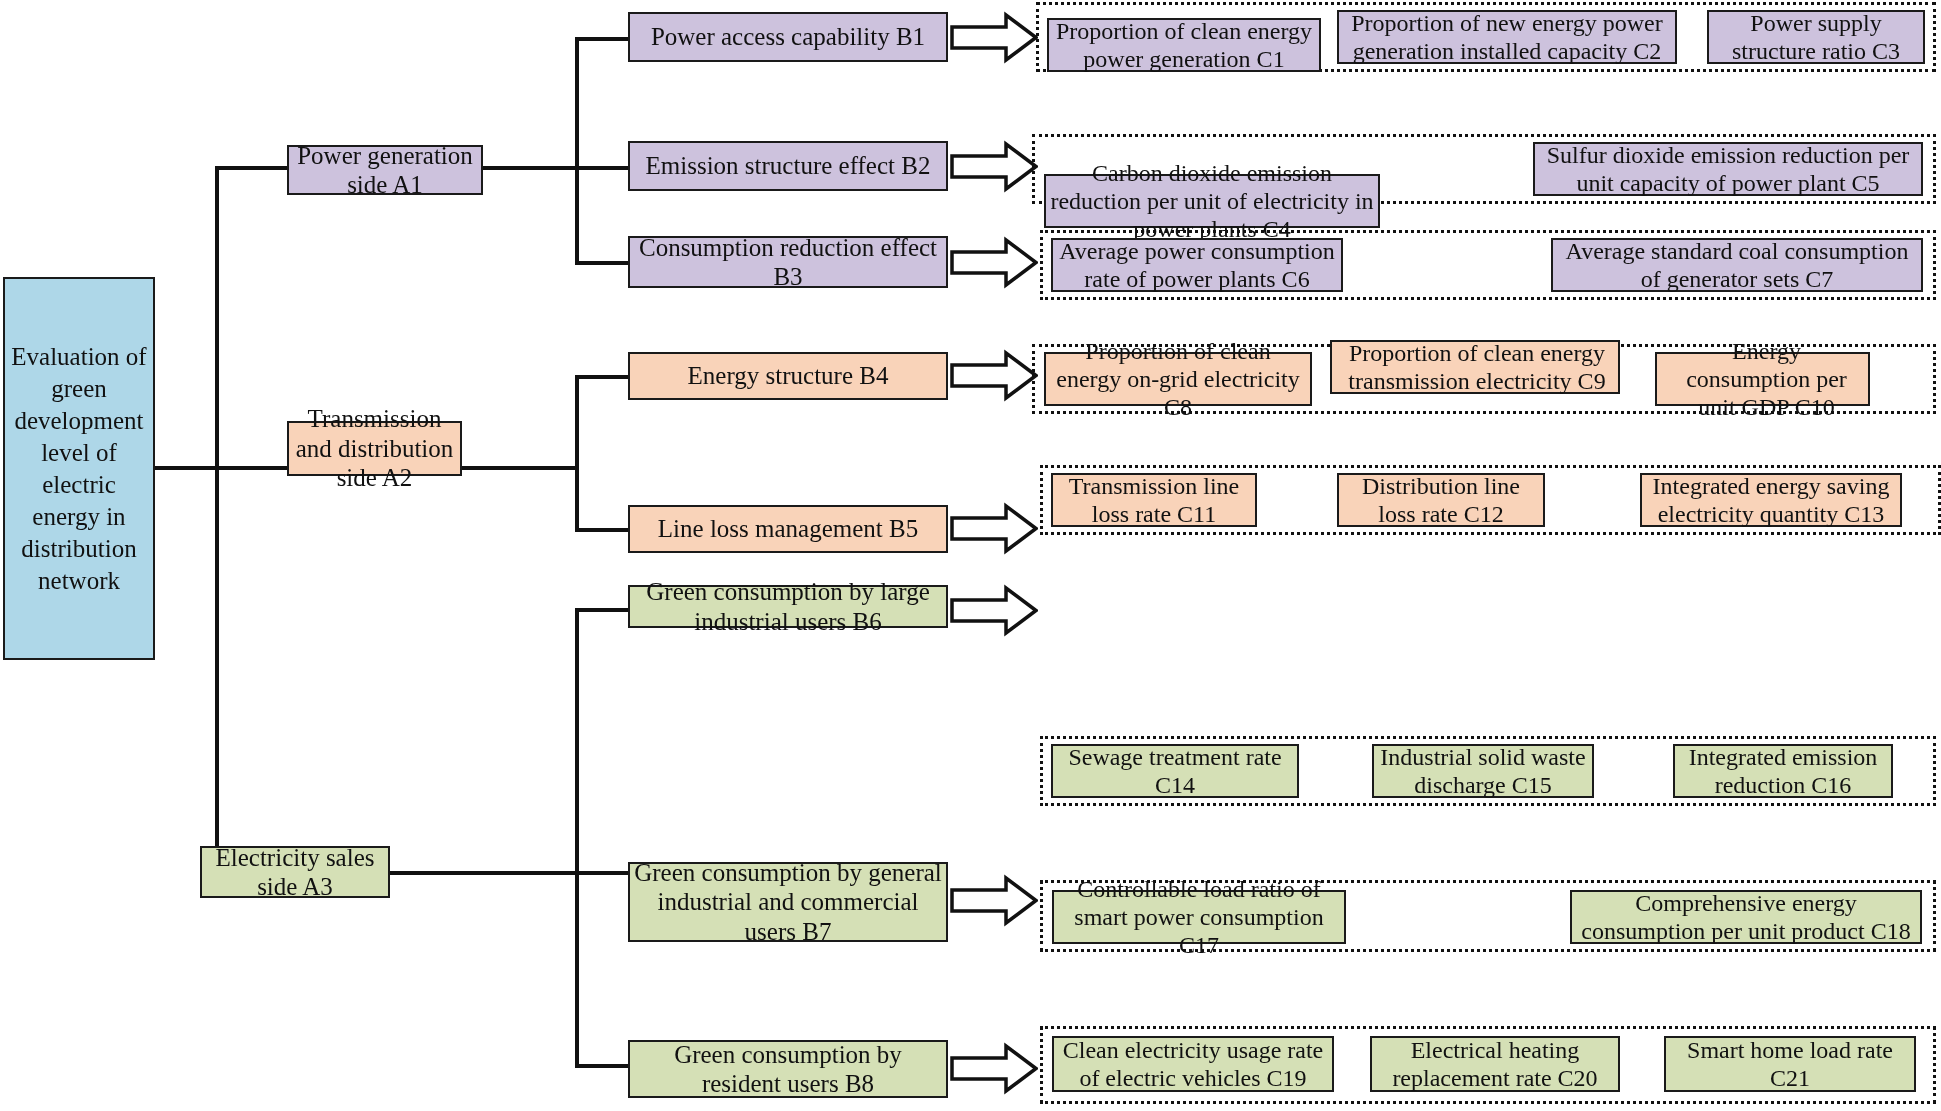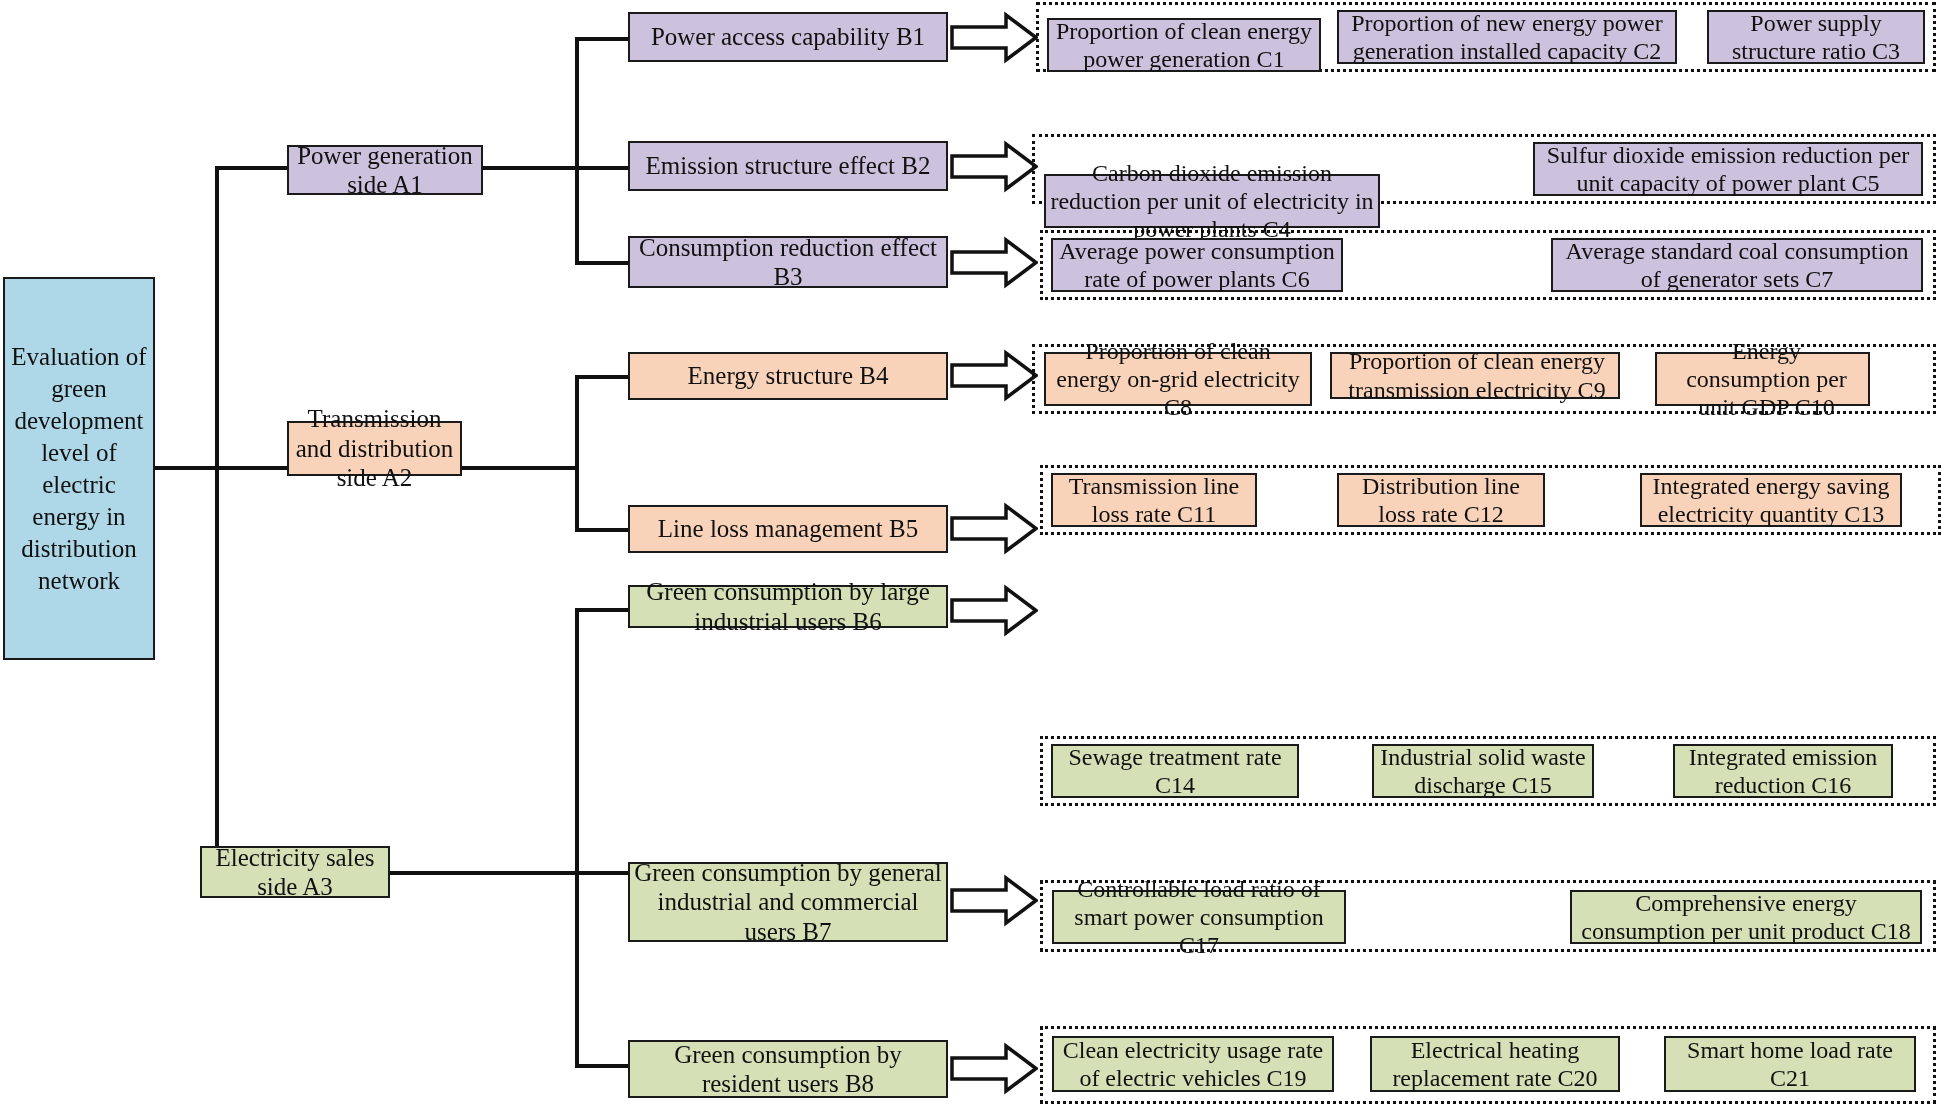--- a/index.html
+++ b/index.html
@@ -162,21 +162,21 @@
   </div>
   <div class="block-arrow" style="left:950px; top:348px;">
     <svg width="88" height="55" viewBox="0 0 88 55">
       <path d="M2,17 L56,17 L56,5 L86,27.5 L56,50 L56,38 L2,38 Z" fill="#ffffff" stroke="#111111" stroke-width="3.5" stroke-linejoin="miter"></path>
     </svg>
   </div>
   <div class="group-box" style="left:1032px; top:344px; width:904px; height:70px;"></div>
   <div class="node lvl-c fill-orange" style="left:1044px; top:352px; width:268px; height:54px;">
     <span class="txt">Proportion of clean energy on-grid electricity C8</span>
   </div>
-  <div class="node lvl-c fill-orange" style="left:1330px; top:352px; width:290px; height:47px;padding-left:8px;">
+  <div class="node lvl-c fill-orange" style="left:1330px; top:340px; width:290px; height:54px;padding-left:8px;">
     <span class="txt">Proportion of clean energy transmission electricity C9</span>
   </div>
   <div class="node lvl-c fill-orange" style="left:1655px; top:352px; width:215px; height:54px;padding-left:12px;">
     <span class="txt">Energy consumption per unit GDP C10</span>
   </div>
 
   <div class="node lvl-b fill-orange" style="left:628px; top:505px; width:320px; height:48px;">
     <span class="txt">Line loss management B5</span>
   </div>
   <div class="block-arrow" style="left:950px; top:501px;">

